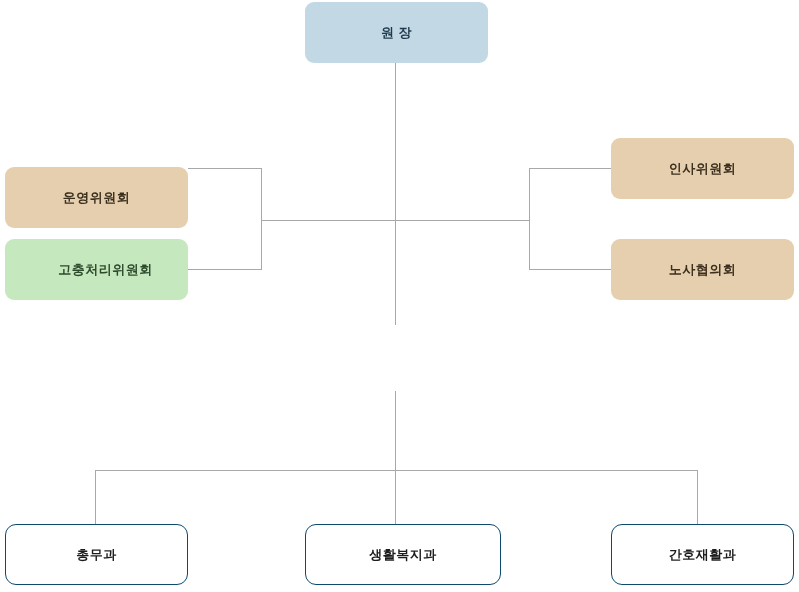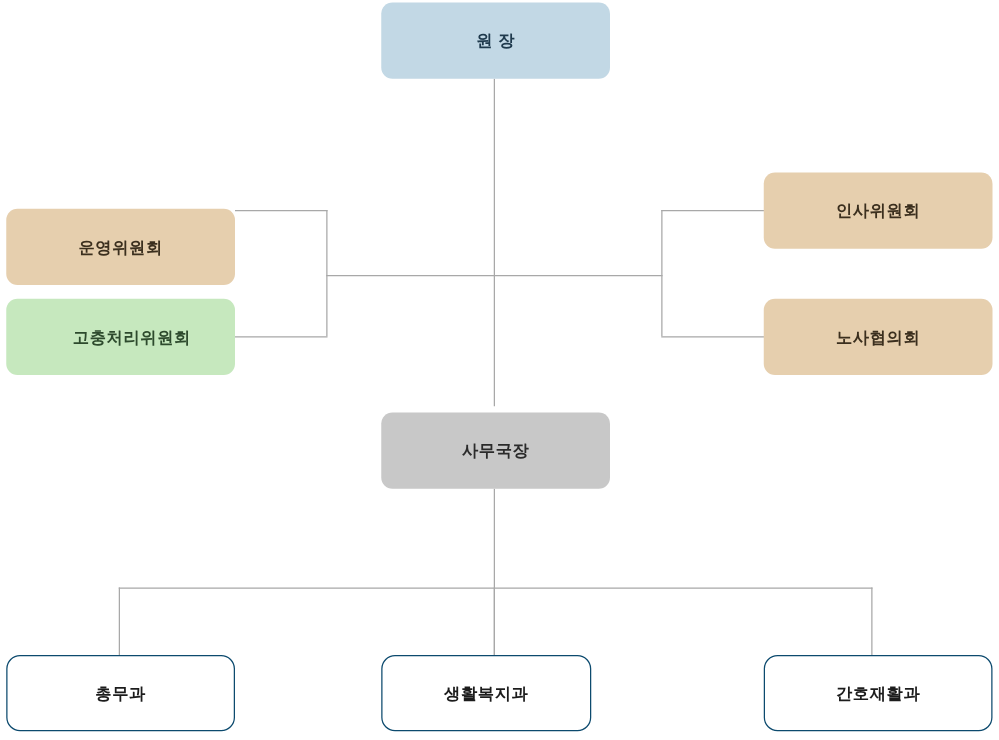--- a/index.html
+++ b/index.html
@@ -95,21 +95,20 @@
   <div class="node director" style="left:305px; top:2px; width:183px; height:61px;">원 장</div>
 
   <div class="node committee" style="left:5px; top:152px; width:183px; height:61px;margin-top:15px;">운영위원회</div>
 
   <div class="node grievance" style="left:5px; top:239px; width:183px; height:61px;padding-left:18px;">고충처리위원회</div>
 
   <div class="node committee" style="left:611px; top:138px; width:183px; height:61px;">인사위원회</div>
 
   <div class="node committee" style="left:611px; top:239px; width:183px; height:61px;">노사협의회</div>
 
-  <div class="node secretary" style="left:305px; top:330px; width:183px; height:61px;">사무국장</div>
 
   <div class="node department" style="left:5px; top:524px; width:183px; height:61px;">총무과</div>
 
-  <div class="node department" style="left:305px; top:524px; width:168px; height:61px;text-align:center;">생활복지과</div>
+  <div class="node department" style="left:305px; top:524px; width:196px; height:61px;text-align:center;">생활복지과</div>
 
   <div class="node department" style="left:611px; top:524px; width:183px; height:61px;">간호재활과</div>
 
 </div>
 
 </body></html>

